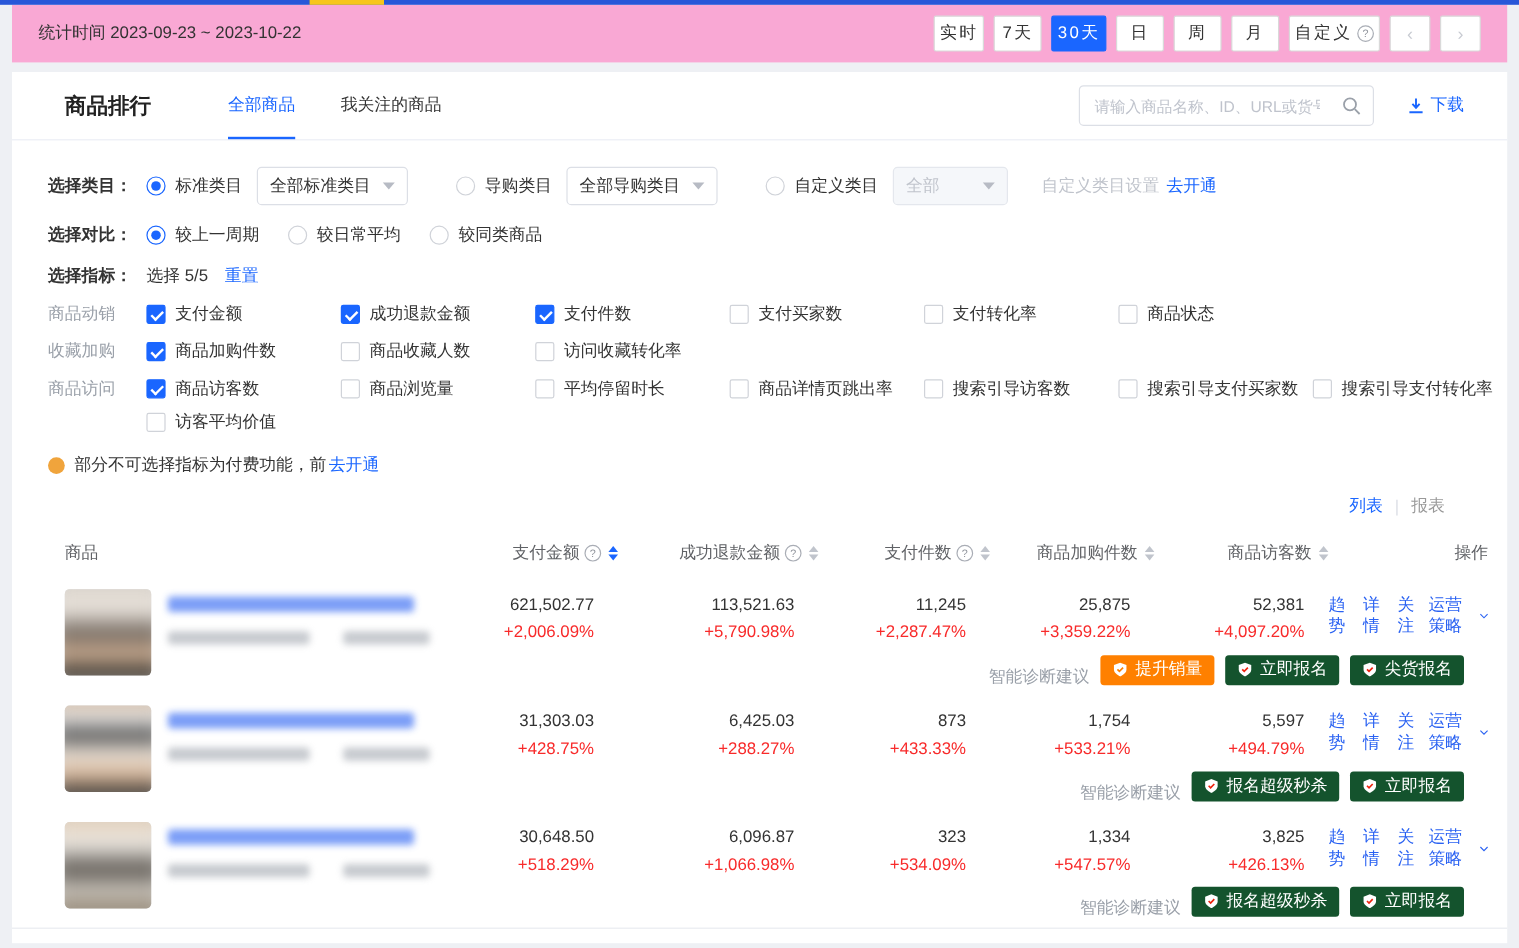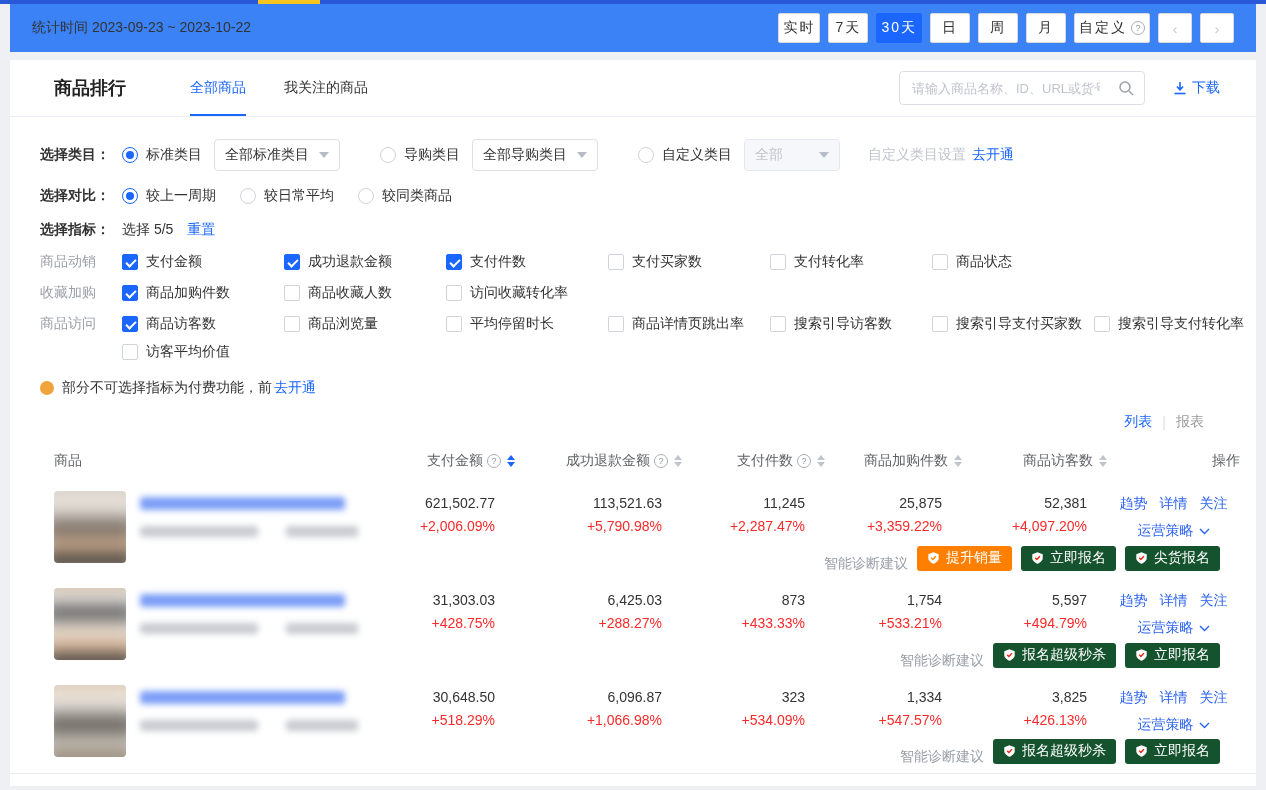--- a/index.html
+++ b/index.html
@@ -5,21 +5,21 @@
   * { margin:0; padding:0; box-sizing:border-box; }
   html,body { width:1266px; height:790px; overflow:hidden; background:#eef0f4;
     font-family:"Liberation Sans","DejaVu Sans",sans-serif; font-size:14px; color:#333; }
   a { text-decoration:none; cursor:pointer; }
 
   
   .accent { position:relative; height:4px; background:#2857d8; }
   .accent .accent-seg { position:absolute; left:258px; top:0; width:62px; height:4px; background:#f7c51c; }
 
   
-  .topbar { margin:0 10px; background:#3b82f6; height:48px; display:flex; align-items:center;
+  .topbar { margin:0 10px; background:#f9a8d4; height:48px; display:flex; align-items:center;
     justify-content:space-between; padding:0 22px; }
   .stat-time { color:#333; }
   .ranges { display:flex; align-items:center; gap:8px; }
   .rbtn { min-width:40px; height:30px; padding:0 4px; display:flex; align-items:center; justify-content:center;
     border:1px solid #d9d9d9; border-radius:2px; background:#fff; color:#333; cursor:pointer; gap:4px; letter-spacing:2px;}
   .rbtn.active { background:#1a66ff; border-color:#1a66ff; color:#fff; }
   .rbtn.pager { color:#c8cbd2; min-width:34px; letter-spacing:0; font-size:15px; }
   .help { display:inline-block; width:14px; height:14px; border:1px solid #a9adb5; border-radius:50%;
     color:#8f939b; font-size:9px; line-height:12px; text-align:center; letter-spacing:0; flex:0 0 auto;}
 
@@ -104,21 +104,21 @@
   .p-img::before { content:""; display:block; width:100%; height:100%; filter:blur(6px); transform:scale(1.25); }
   .img1::before { background:linear-gradient(180deg,#cfc8bf 0%,#efe9e2 28%,#6b6158 52%,#d9b89b 70%,#33302b 88%,#8a8178 100%); }
   .img2::before { background:linear-gradient(180deg,#c9a98a 0%,#ececec 22%,#3f3f3f 38%,#e8e2da 52%,#d9b89b 75%,#1e1e1e 95%); }
   .img3::before { background:linear-gradient(180deg,#d9c2a8 0%,#f0ece6 30%,#55504a 55%,#cfcac2 72%,#7a6a55 100%); }
   .p-meta { padding-top:6px; }
   .p-name { width:205px; height:13px; border-radius:3px; background:#5b86f5; filter:blur(3px); opacity:.8; cursor:pointer;}
   .p-id { margin-top:16px; display:flex; gap:28px; }
   .p-id .seg { height:11px; border-radius:3px; background:#9aa0a9; filter:blur(3px); opacity:.55; }
   .p-id .w1 { width:118px; } .p-id .w2 { width:72px; }
 
-  .act { display:flex; flex-direction:column; align-items:center; gap:9px; padding-top:4px; }
+  .act { display:flex; flex-direction:row; align-items:flex-start; gap:9px; padding-top:4px; }
   .links { display:flex; gap:12px; }
   .links a, .strategy { color:#2a62f2; }
   .strategy { display:flex; align-items:center; gap:5px; cursor:pointer; }
 
   .diag { position:absolute; right:36px; bottom:7px; display:flex; align-items:center; gap:9px; }
   .diag-label { color:#9aa0a9;margin-top:12px; }
   .badge { height:25px; display:flex; align-items:center; gap:6px; padding:0 10px; border-radius:3px;
     color:#fff; cursor:pointer; }
   .badge.red { background:#14532d; }
   .badge.orange { background:#ff8000; }

